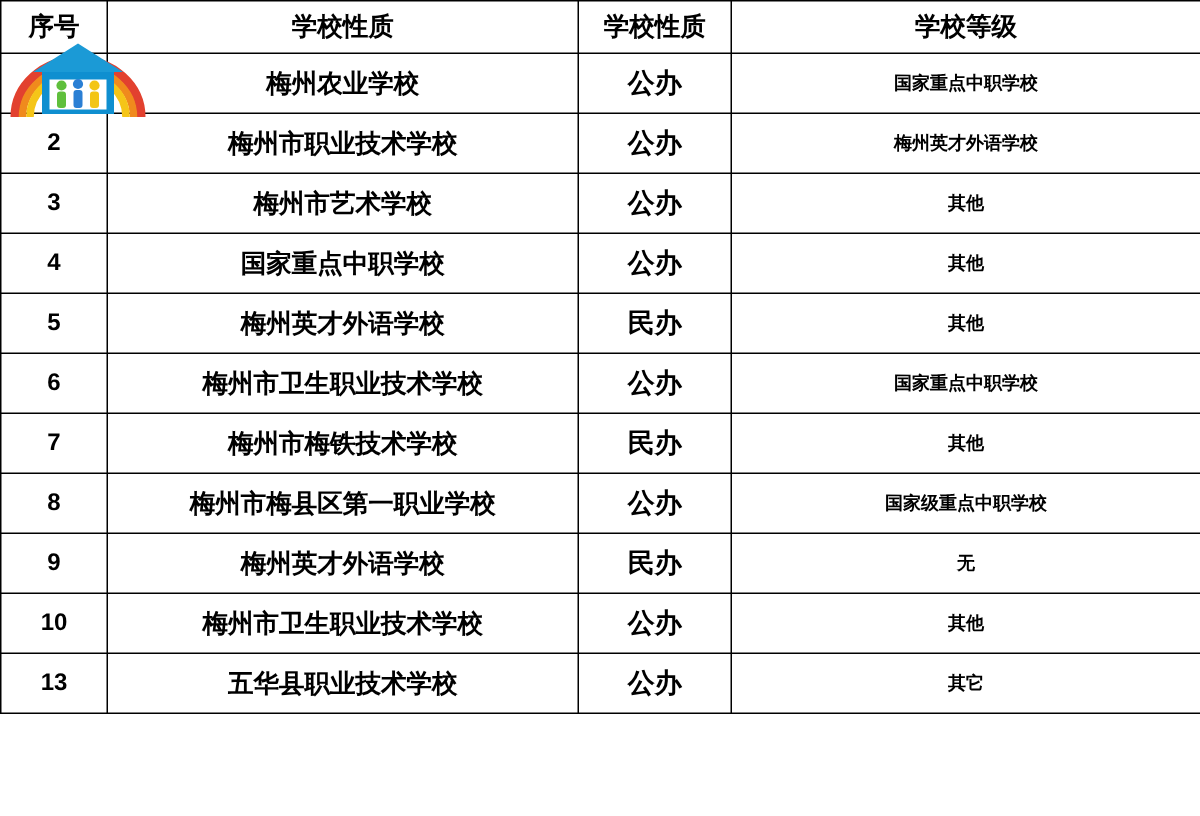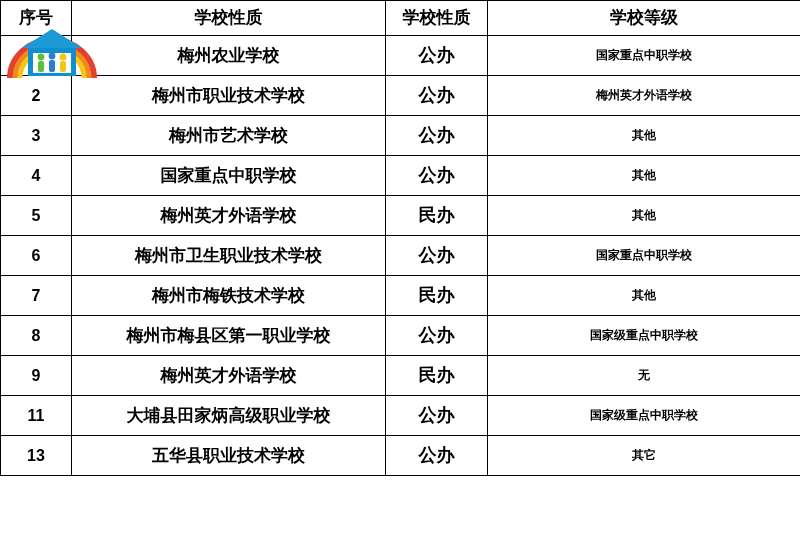--- a/index.html
+++ b/index.html
@@ -132,24 +132,24 @@
         <td class="type">公办</td>
         <td class="level">国家级重点中职学校</td>
       </tr>
       <tr>
         <td class="idx">9</td>
         <td class="name">梅州英才外语学校</td>
         <td class="type">民办</td>
         <td class="level">无</td>
       </tr>
       <tr>
-        <td class="idx">11</td>
-        <td class="name">大埔县田家炳高级职业学校</td>
+        <td class="idx">10</td>
+        <td class="name">梅州市卫生职业技术学校</td>
         <td class="type">公办</td>
-        <td class="level">国家级重点中职学校</td>
+        <td class="level">其他</td>
       </tr>
       <tr>
         <td class="idx">13</td>
         <td class="name">五华县职业技术学校</td>
         <td class="type">公办</td>
         <td class="level">其它</td>
       </tr>
     </tbody>
   </table>
 

